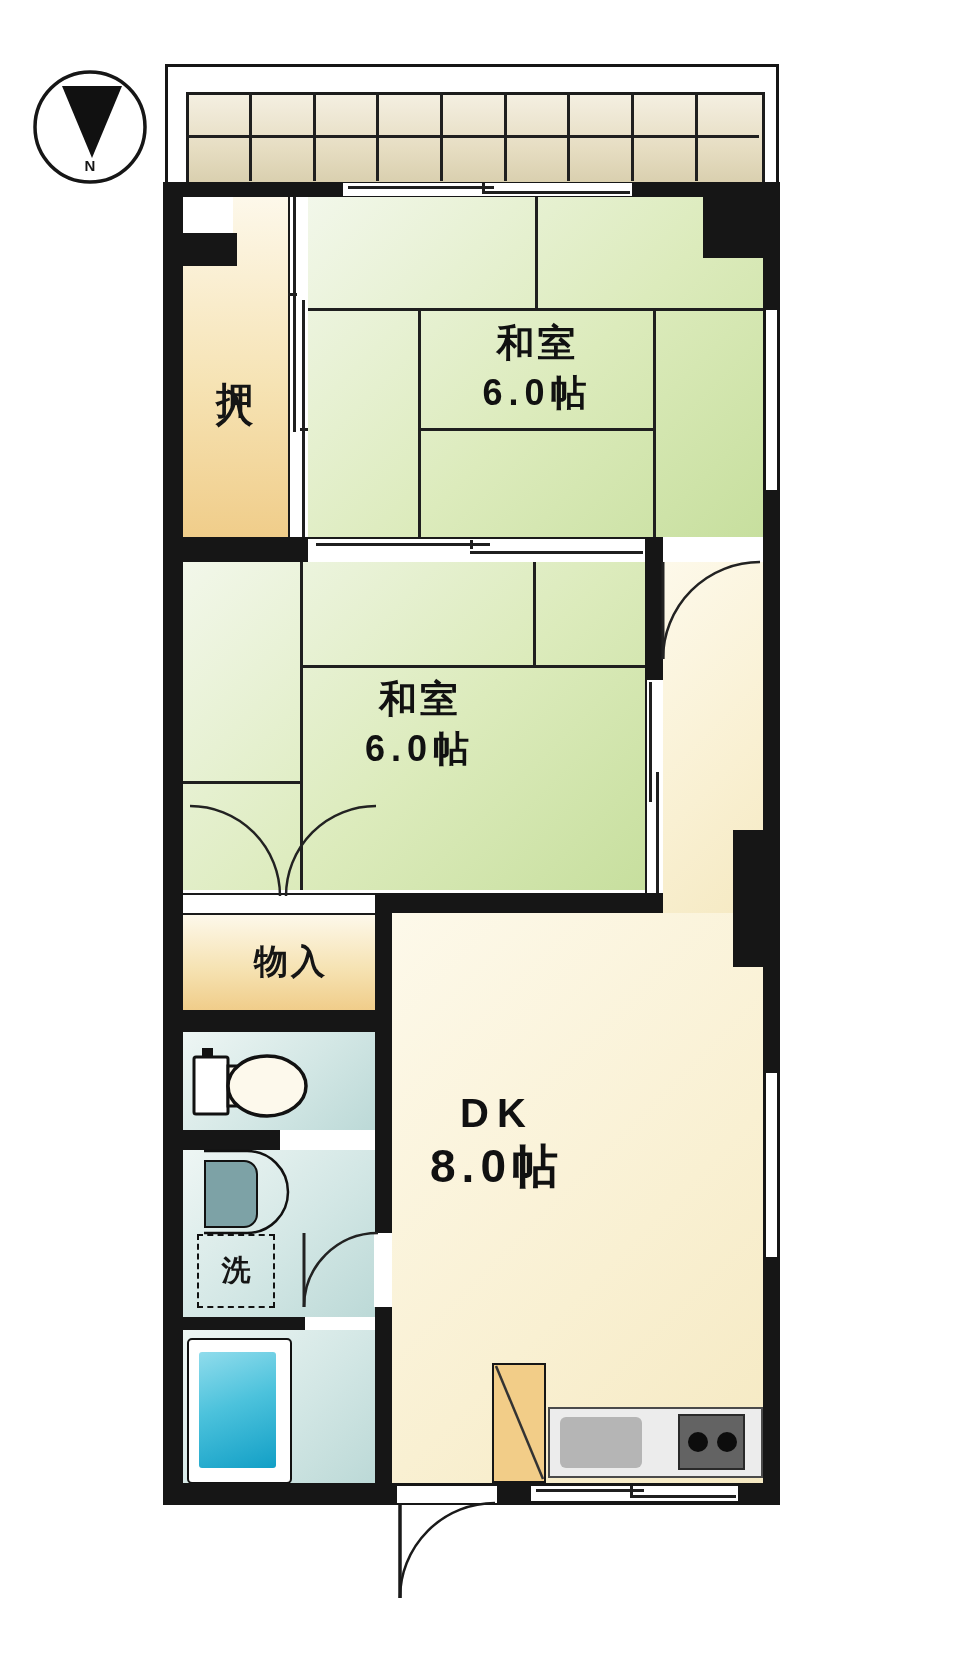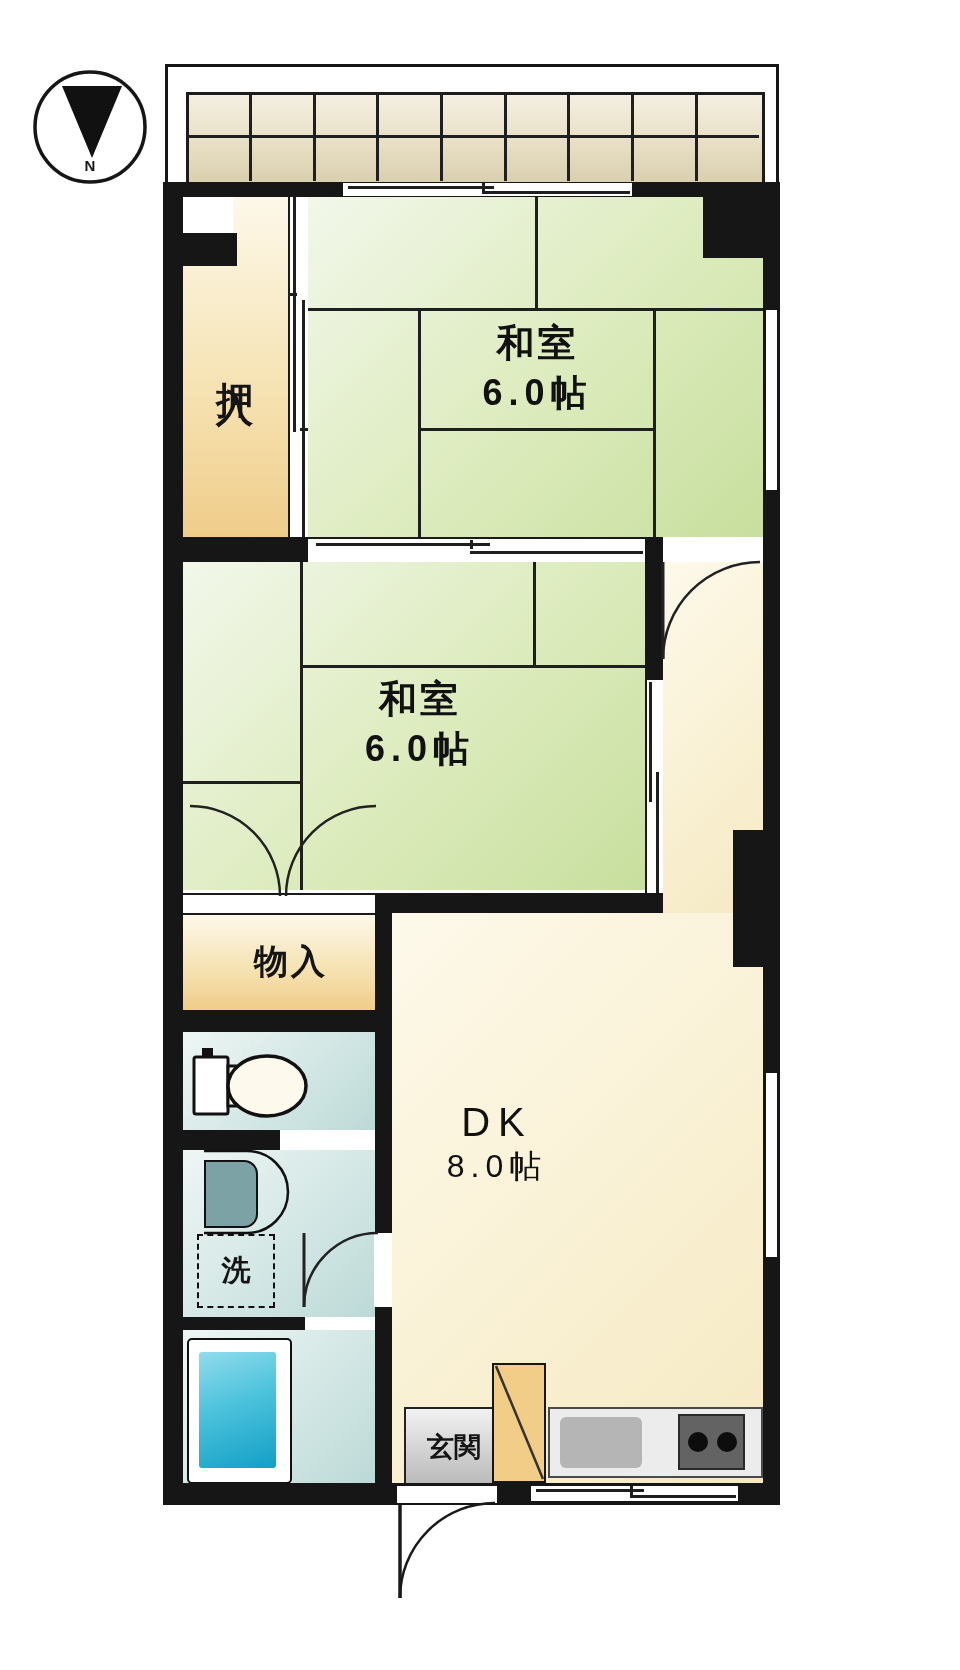--- a/index.html
+++ b/index.html
@@ -96,23 +96,20 @@
   <div class="abs" style="left:187px;top:1338px;width:101px;height:142px;background:#fff;border:2.5px solid #111;border-radius:5px;"></div>
   <div class="abs g-tub" style="left:199px;top:1352px;width:77px;height:116px;border-radius:3px;"></div>
 
   <div class="wall" style="left:375px;top:893px;width:17px;height:590px;"></div>
   <div class="opening" style="left:374px;top:1233px;width:19px;height:74px;"></div>
 
   <div class="room g-cream" style="left:663px;top:562px;width:100px;height:351px;"></div>
   <div class="room g-cream" style="left:392px;top:913px;width:371px;height:570px;"></div>
   <div class="wall" style="left:733px;top:830px;width:30px;height:137px;"></div>
 
-  <div class="abs g-gray" style="left:404px;top:1407px;width:96px;height:76px;border:2px solid #222;display:flex;align-items:center;justify-content:center;">
-    <span class="lbl" style="position:static;font-size:27px;">玄関</span>
-  </div>
 
   <div class="abs" style="left:492px;top:1363px;width:54px;height:120px;background:#f2cd88;border:2.5px solid #161616;box-sizing:border-box;"></div>
 
   <div class="abs" style="left:548px;top:1407px;width:215px;height:71px;background:#ececec;border:2.5px solid #4a4a4a;box-sizing:border-box;"></div>
   <div class="abs" style="left:560px;top:1417px;width:82px;height:51px;background:#b5b5b5;border-radius:6px;"></div>
   <div class="abs" style="left:678px;top:1414px;width:67px;height:56px;background:#636363;border:2px solid #2a2a2a;box-sizing:border-box;"></div>
   <div class="abs" style="left:688px;top:1432px;width:20px;height:20px;background:#0d0d0d;border-radius:50%;"></div>
   <div class="abs" style="left:717px;top:1432px;width:20px;height:20px;background:#0d0d0d;border-radius:50%;"></div>
 
   <div class="wall" style="left:163px;top:182px;width:617px;height:15px;"></div>
@@ -170,18 +167,18 @@
     <span style="font-size:36px;letter-spacing:6px;">6.0帖</span>
   </div>
 
   <div class="abs" style="left:295px;top:668px;width:250px;height:112px;display:flex;flex-direction:column;align-items:center;justify-content:center;font-weight:600;">
     <span style="font-size:38px;letter-spacing:3px;">和室</span>
     <span style="font-size:36px;letter-spacing:6px;">6.0帖</span>
   </div>
 
   <div class="lbl" style="left:183px;top:938px;width:216px;height:48px;font-size:34px;letter-spacing:3px;">物入</div>
 
-  <div class="abs" style="left:392px;top:1088px;width:210px;height:112px;display:flex;flex-direction:column;align-items:center;justify-content:center;font-weight:400;">
+  <div class="abs" style="left:392px;top:1088px;width:210px;height:112px;display:flex;flex-direction:column;align-items:center;justify-content:center;font-weight:700;">
     <span style="font-size:40px;letter-spacing:8px;">DK</span>
-    <span style="font-size:32px;letter-spacing:6px;">8.0帖</span>
+    <span style="font-size:46px;letter-spacing:6px;">8.0帖</span>
   </div>
 
 </div>
 
 </body></html>

